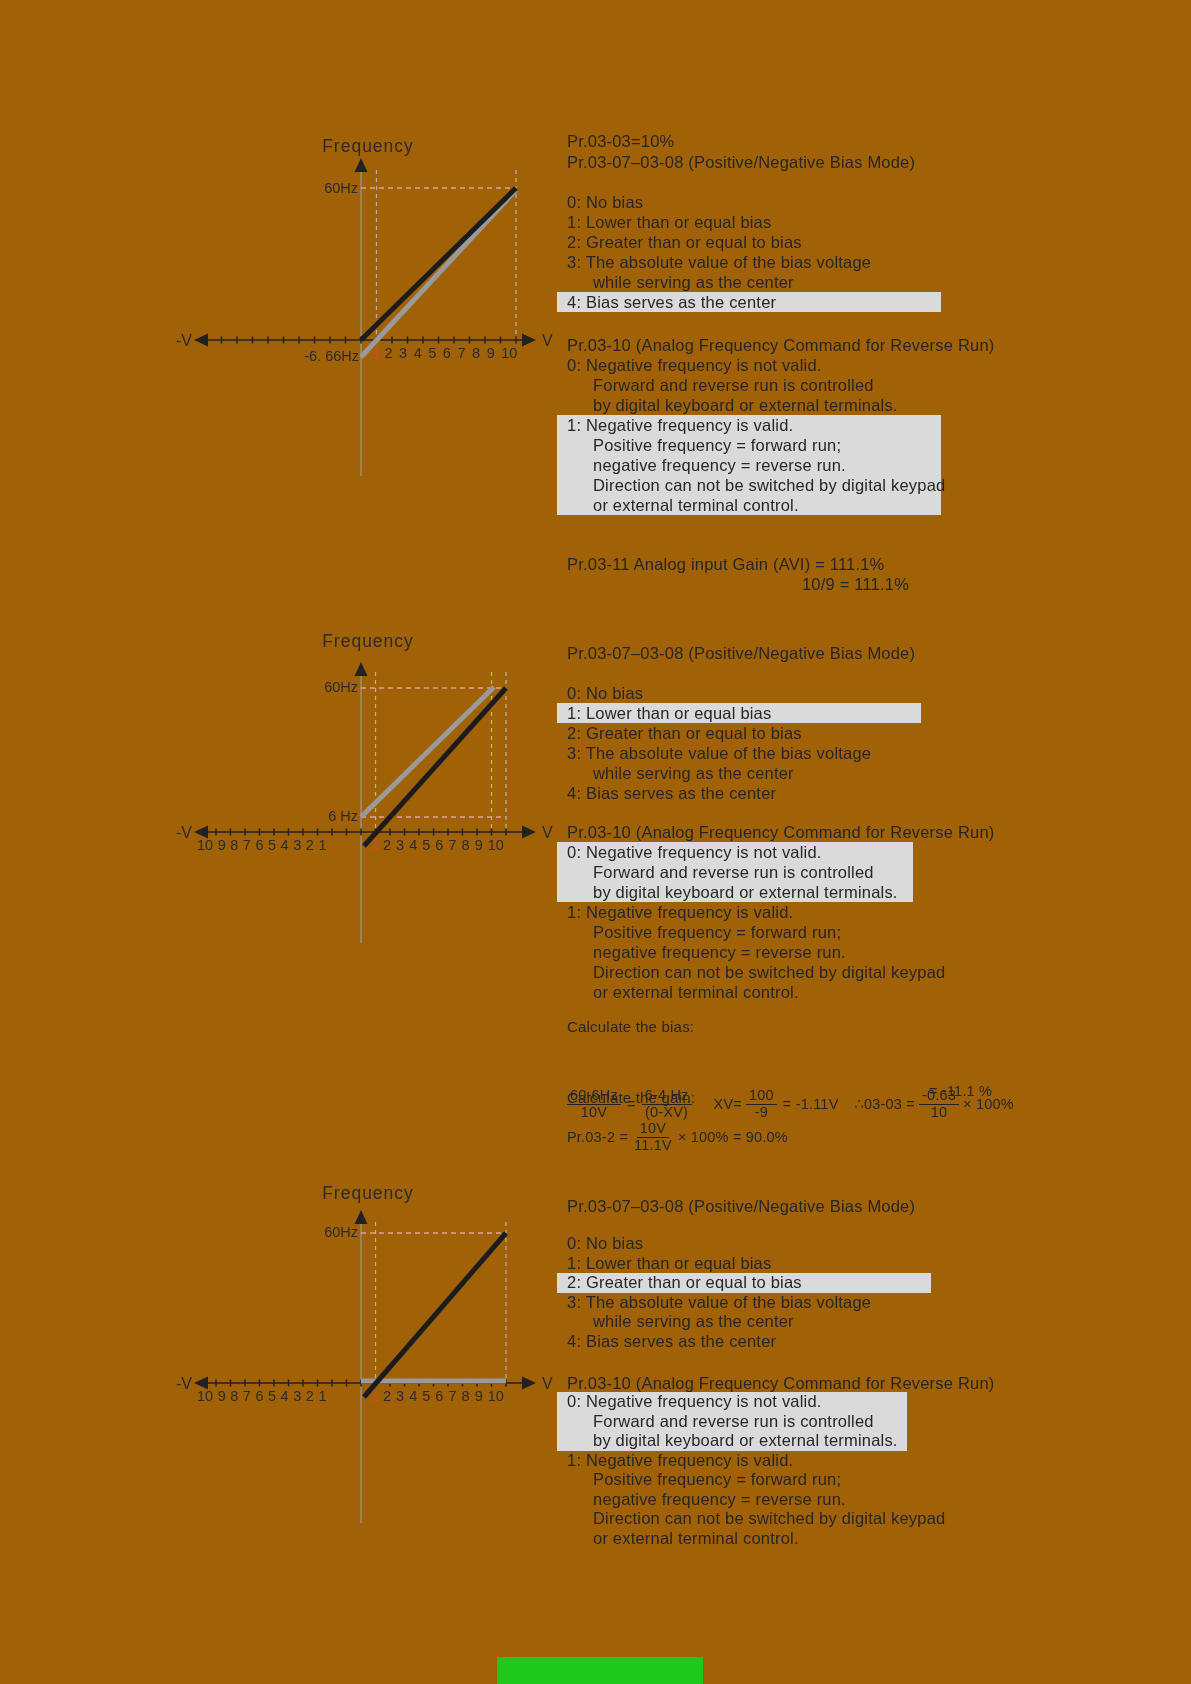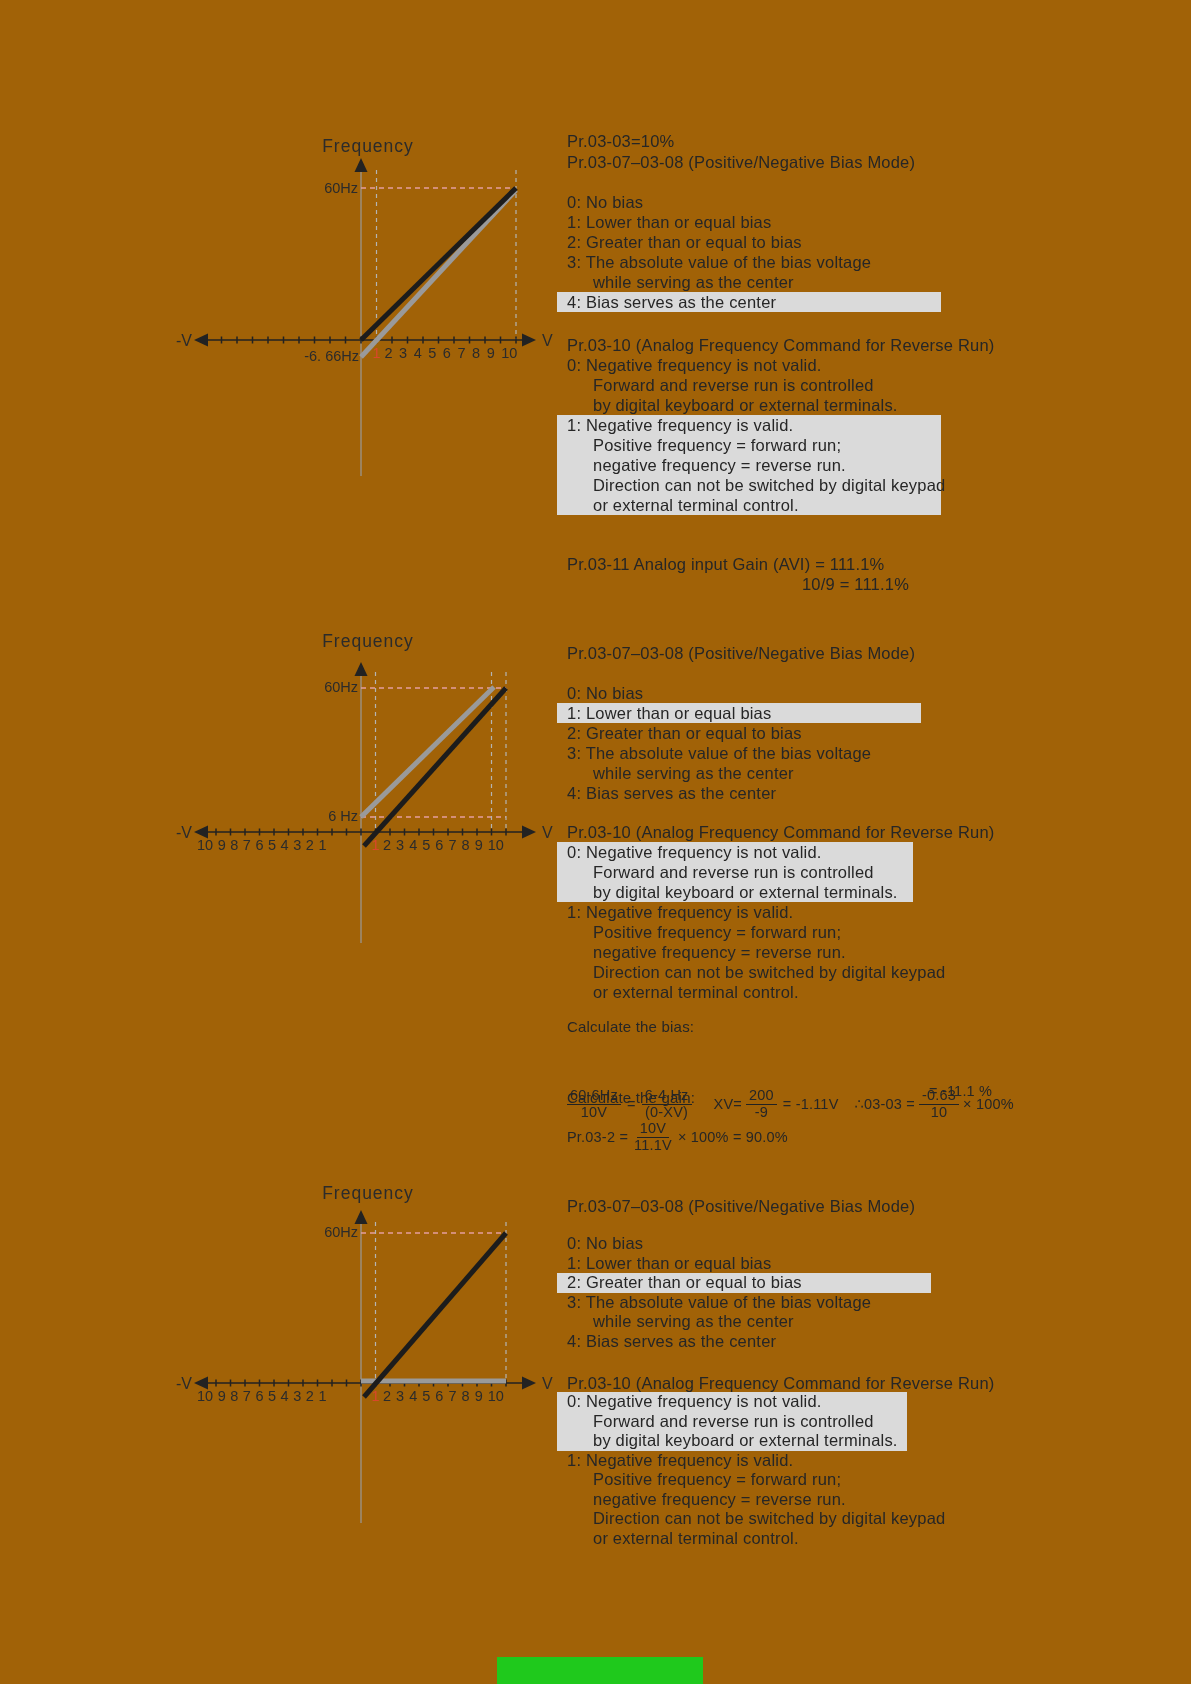--- a/index.html
+++ b/index.html
@@ -164,21 +164,21 @@
       <span class="den" style="display:block">10V</span>
     </span>
     <span class="m6">=</span>
     <span class="frac">
       <span class="num">6-4 Hz</span>
       <span class="den" style="display:block">(0-XV)</span>
     </span>
     <span class="gap22"></span>
     <span>XV=</span>
     <span class="frac ml4">
-      <span class="num">200</span>
+      <span class="num">100</span>
       <span class="den" style="display:block">-9</span>
     </span>
     <span class="ml6">= -1.11V</span>
     <span class="gap16"></span>
     <span>∴03-03 =</span>
     <span class="frac ml4">
       <span class="num">-0.63</span>
       <span class="den" style="display:block">10</span>
     </span>
     <span class="ml4">× 100%</span>

